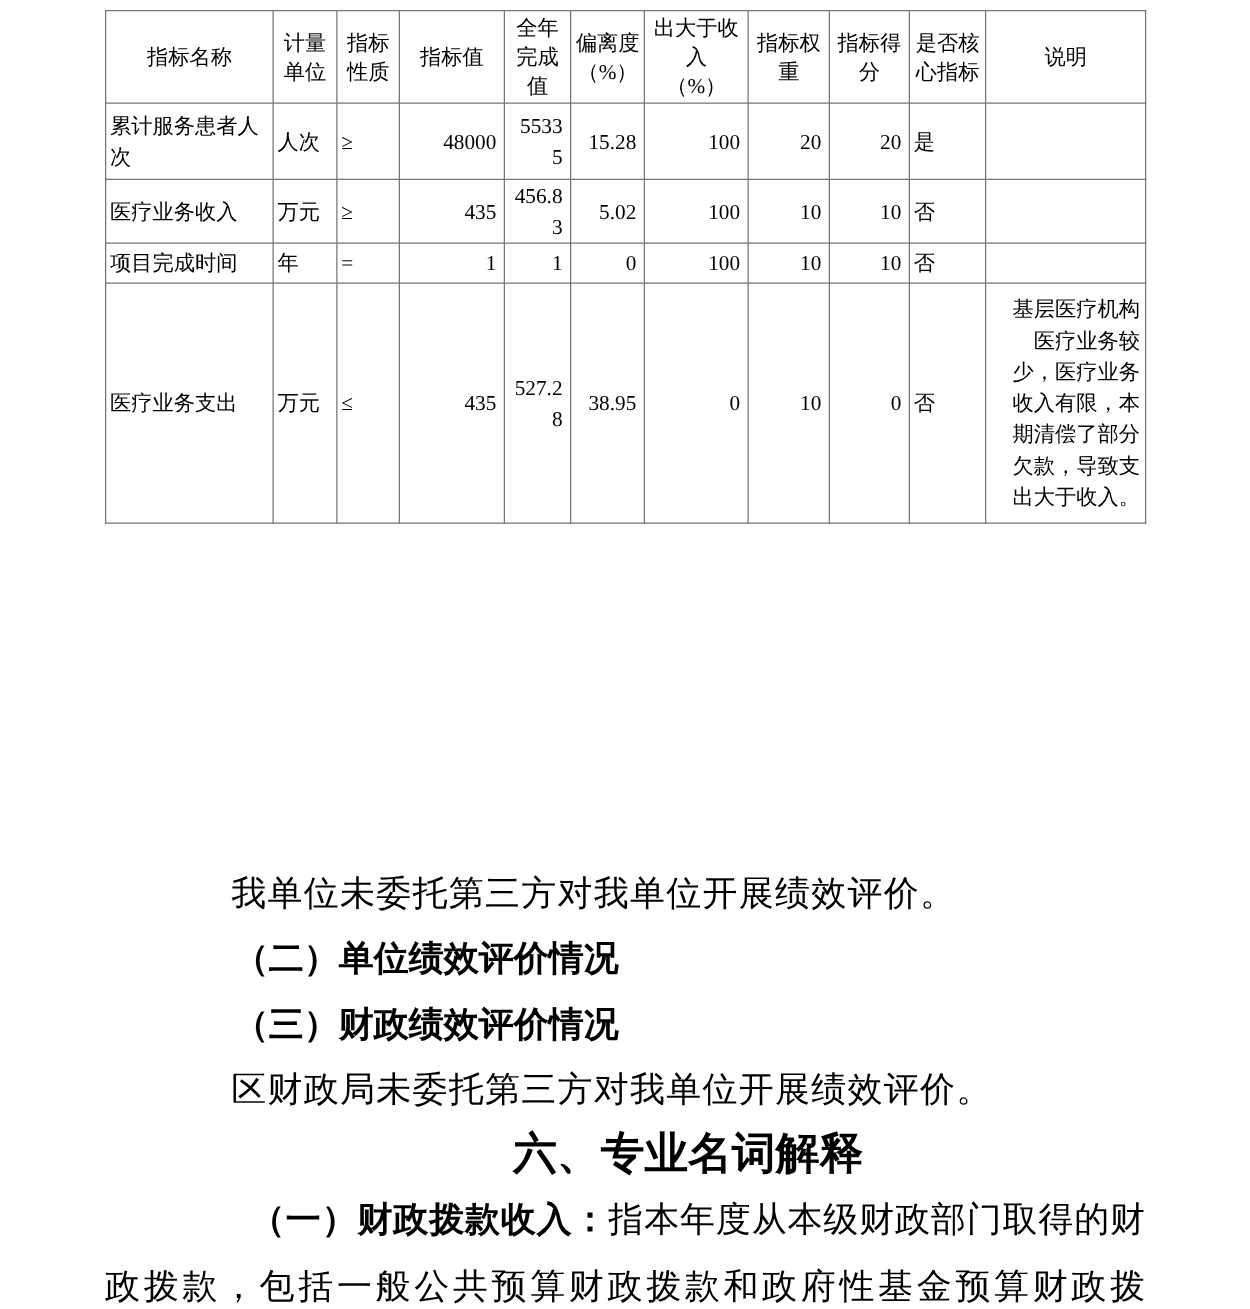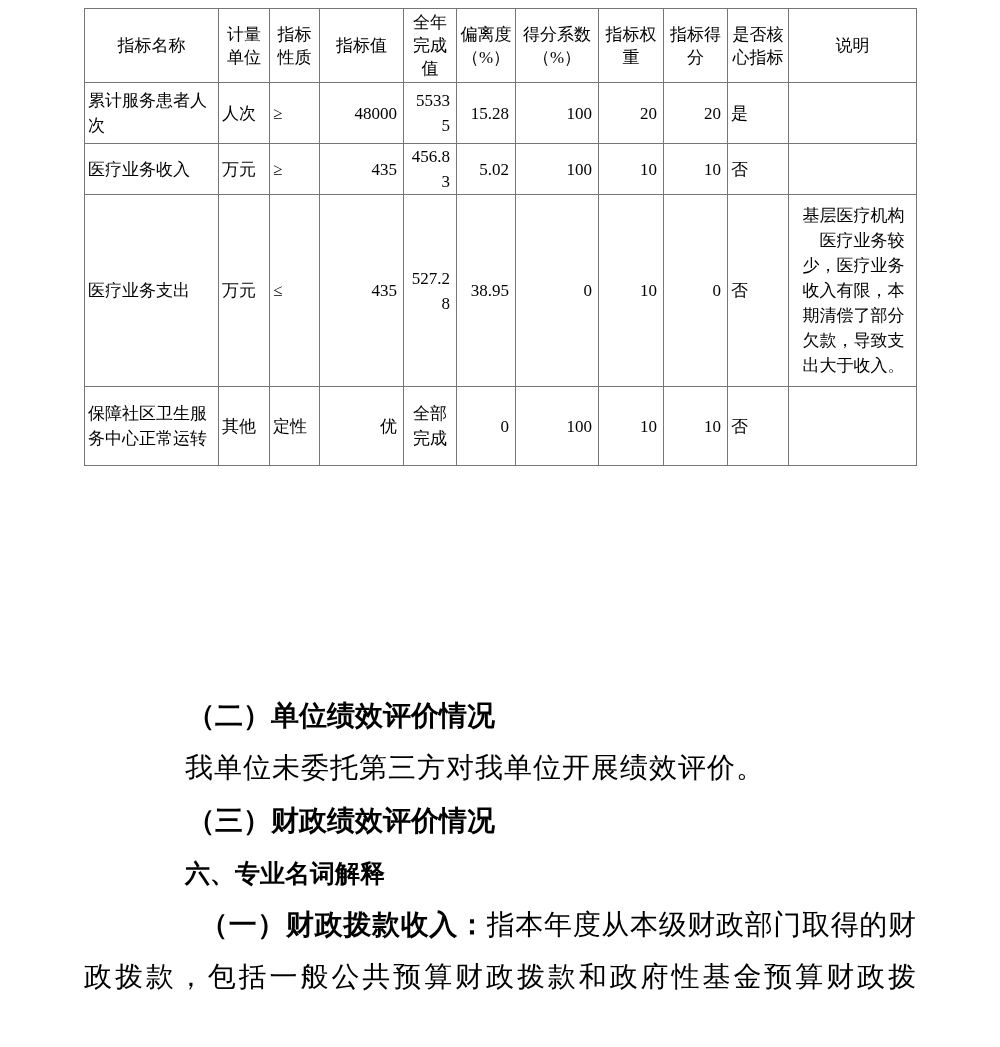--- a/index.html
+++ b/index.html
@@ -33,42 +33,43 @@
   }
   table.indicator th {
     text-align: center;
     line-height: 23px;
     padding: 0 1px;
   }
   table.indicator td { line-height: 25px; }
   td.tl  { text-align: left;  padding: 0 2px 0 3px; }
   td.trn { text-align: right; padding: 0 6px 0 2px; }
   td.ctr { text-align: center; padding: 0 1px; }
-  td.note { text-align: center; padding: 0 4px 0 6px; line-height: 26px; }
+  td.note { text-align: right; padding: 0 4px 0 6px; line-height: 26px; }
 
   
   .textblock {
     position: absolute;
     left: 84px;
     top: 690px;
     width: 832px;
   }
   .bline {
     height: 52.3px;
     line-height: 52.3px;
     font-size: 28px;
     white-space: nowrap;
   }
   .bline.head { font-weight: bold; padding-left: 103px; }
   .bline.stmt { padding-left: 101px; letter-spacing: 1px; }
   .bline.hei  {
-    font-family: Liberation Sans, sans-serif;
+    font-family: Liberation Mono, monospace;
     font-weight: bold;
     padding-left: 101px;
-    font-size: 25px;
+    font-size: 35px;
+    text-align: center;
   }
   .bline.just {
     white-space: normal;
     text-align: justify;
     text-align-last: justify;
   }
   .bline.just.ind { text-indent: 100px; }
   .bold { font-weight: bold; margin-left: 16px; }
 </style>
 </head>
@@ -96,21 +97,21 @@
         <th>计量
 单位</th>
         <th>指标
 性质</th>
         <th>指标值</th>
         <th>全年
 完成
 值</th>
         <th>偏离度
 （%）</th>
-        <th>得分系数
+        <th>出大于收入
 （%）</th>
         <th>指标权
 重</th>
         <th>指标得
 分</th>
         <th>是否核
 心指标</th>
         <th>说明</th>
       </tr>
 
@@ -138,20 +139,33 @@
         <td class="trn">456.8
 3</td>
         <td class="trn">5.02</td>
         <td class="trn">100</td>
         <td class="trn">10</td>
         <td class="trn">10</td>
         <td class="tl">否</td>
         <td class="note"></td>
       </tr>
 
+      <tr style="height:32px">
+        <td class="tl">项目完成时间</td>
+        <td class="tl">年</td>
+        <td class="tl">=</td>
+        <td class="trn">1</td>
+        <td class="trn">1</td>
+        <td class="trn">0</td>
+        <td class="trn">100</td>
+        <td class="trn">10</td>
+        <td class="trn">10</td>
+        <td class="tl">否</td>
+        <td class="note"></td>
+      </tr>
 
       <tr style="height:192px">
         <td class="tl">医疗业务支出</td>
         <td class="tl">万元</td>
         <td class="tl">≤</td>
         <td class="trn">435</td>
         <td class="trn">527.2
 8</td>
         <td class="trn">38.95</td>
         <td class="trn">0</td>
@@ -160,43 +174,29 @@
         <td class="tl">否</td>
         <td class="note">基层医疗机构
 　医疗业务较
 少，医疗业务
 收入有限，本
 期清偿了部分
 欠款，导致支
 出大于收入。</td>
       </tr>
 
-      <tr style="height:79px">
-        <td class="tl">保障社区卫生服
-务中心正常运转</td>
-        <td class="tl">其他</td>
-        <td class="tl">定性</td>
-        <td class="trn">优</td>
-        <td class="ctr">全部
-完成</td>
-        <td class="trn">0</td>
-        <td class="trn">100</td>
-        <td class="trn">10</td>
-        <td class="trn">10</td>
-        <td class="tl">否</td>
-        <td class="note"></td>
-      </tr>
 
 
 
     </tbody>
   </table>
 
   <div class="textblock">
+    <div class="bline stmt">我单位未委托第三方对我单位开展绩效评价。</div>
     <div class="bline head">（二）单位绩效评价情况</div>
-    <div class="bline stmt">我单位未委托第三方对我单位开展绩效评价。</div>
     <div class="bline head">（三）财政绩效评价情况</div>
+    <div class="bline stmt">区财政局未委托第三方对我单位开展绩效评价。</div>
     <div class="bline hei">六、专业名词解释</div>
     <div class="bline just ind"><span class="bold">（一）财政拨款收入：</span><span>指本年度从本级财政部门取得的财</span></div>
     <div class="bline just">政拨款，包括一般公共预算财政拨款和政府性基金预算财政拨</div>
   </div>
 
 </div>
 
 </body></html>

